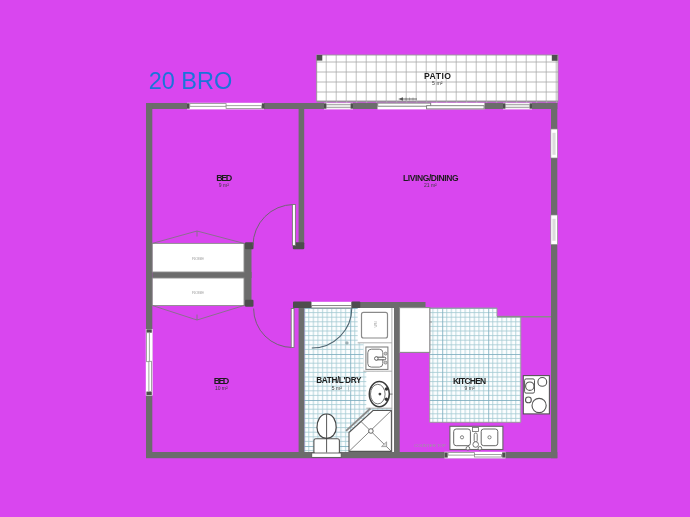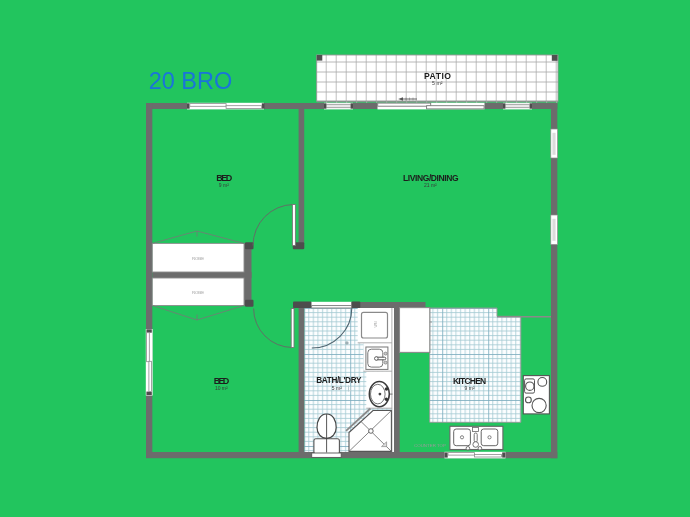--- a/index.html
+++ b/index.html
@@ -1,16 +1,16 @@
 <!DOCTYPE html>
 <html><head>
 <meta charset="utf-8">
 <style>
   html,body{margin:0;padding:0;background:#ffffff;}
-  .page{position:relative;width:690px;height:517px;background:#22c55e;overflow:hidden;
+  .page{position:relative;width:690px;height:517px;background:#d946ef;overflow:hidden;
         font-family:"Liberation Sans", sans-serif;}
   svg{position:absolute;left:0;top:0;}
   text{font-family:"Liberation Sans", sans-serif;}
 </style>
 </head>
 <body>
 <div class="page">
 <svg width="690" height="517" viewBox="0 0 690 517">
 <defs>
   <pattern id="tile" width="46" height="46" patternUnits="userSpaceOnUse" x="304.2" y="308">

